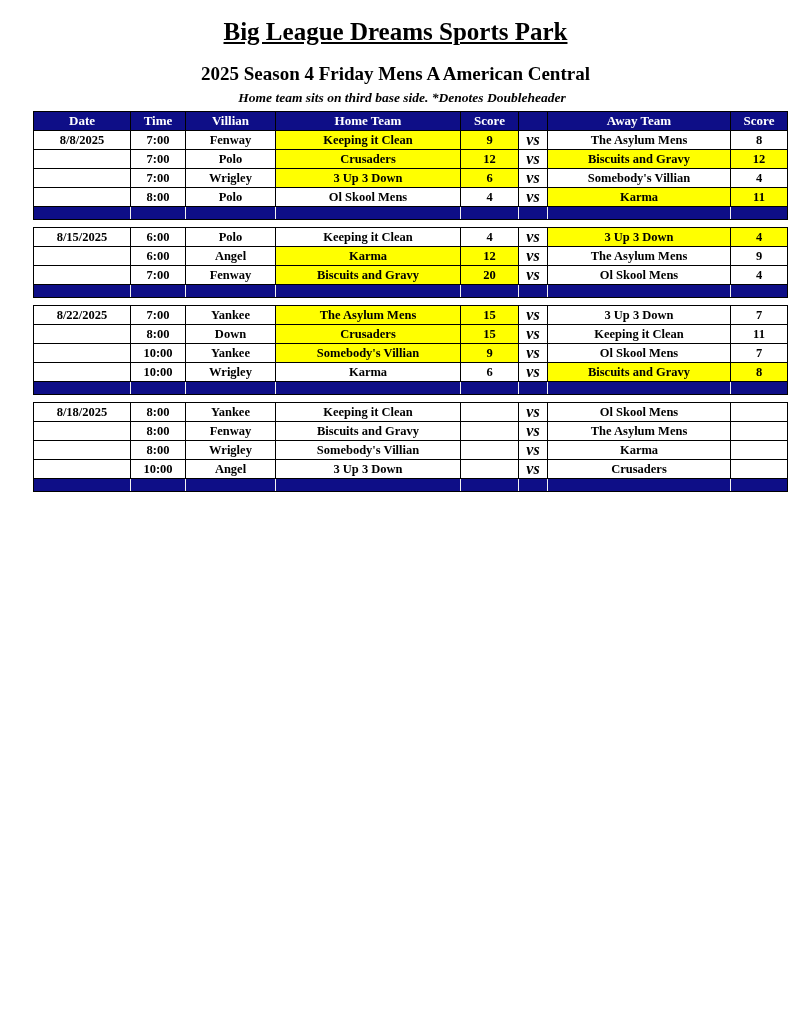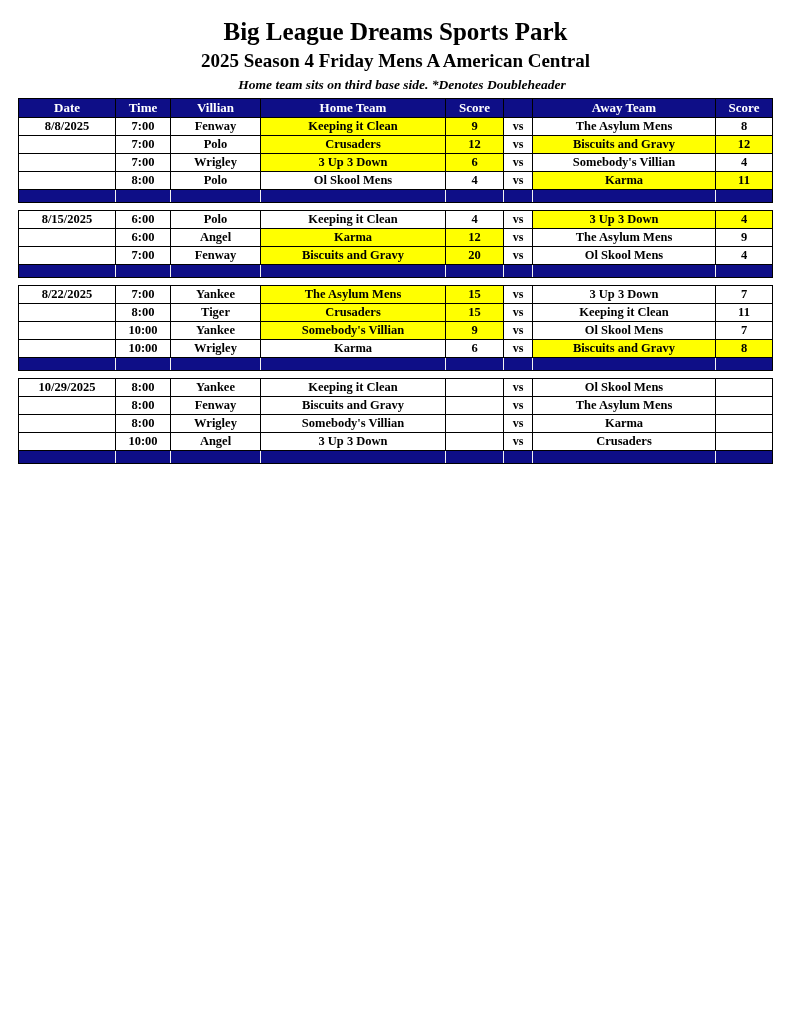--- a/index.html
+++ b/index.html
@@ -17,39 +17,41 @@
   }
   .titles {
     text-align: center;
     padding-top: 17px;
   }
   .title {
     font-size: 25px;
     font-weight: bold;
     line-height: 30px;
     color: #000000;
+    text-decoration: underline;
   }
   .subtitle {
     font-size: 19px;
     font-weight: bold;
     line-height: 27px;
     color: #000000;
+    margin-top: 13px;
   }
   .note {
     font-size: 13.5px;
     font-weight: bold;
     font-style: italic;
     line-height: 21px;
     color: #000000;
     margin-left: 13px;
   }
   table.schedule {
     border-collapse: collapse;
     table-layout: fixed;
-    margin-left: 18px;
+    margin-left: 33px;
     margin-top: 3px;
     width: 754px;
   }
   table.schedule th,
   table.schedule td {
     padding: 0;
     text-align: center;
     vertical-align: middle;
     overflow: hidden;
     white-space: nowrap;
@@ -67,21 +69,22 @@
     background: #ffffff;
     color: #000000;
     font-size: 12.5px;
     font-weight: bold;
     height: 17px;
   }
   table.schedule td.hl {
     background: var(--hl, #ffff00);
   }
   table.schedule td.vs {
-    font-size: 12px;
+    font-style: italic;
+    font-size: 16px;
   }
   table.schedule tr.sep td {
     background: var(--navy, #0e0e87);
     height: 12px;
     border-top: 1.5px solid var(--border, #000000);
     border-bottom: 1.5px solid var(--border, #000000);
     border-left: 1.5px solid #f2f2f2;
     border-right: 1.5px solid #f2f2f2;
   }
   table.schedule tr.sep td:first-child { border-left-color: var(--border, #000000); }
@@ -228,21 +231,21 @@
           <td>Yankee</td>
           <td class="hl">The Asylum Mens</td>
           <td class="hl">15</td>
           <td class="vs">vs</td>
           <td>3 Up 3 Down</td>
           <td>7</td>
         </tr>
         <tr>
           <td></td>
           <td>8:00</td>
-          <td>Tiger</td>
+          <td>Down</td>
           <td class="hl">Crusaders</td>
           <td class="hl">15</td>
           <td class="vs">vs</td>
           <td>Keeping it Clean</td>
           <td>11</td>
         </tr>
         <tr>
           <td></td>
           <td>10:00</td>
           <td>Yankee</td>
@@ -269,21 +272,21 @@
           <td></td>
           <td></td>
           <td></td>
           <td></td>
           <td></td>
         </tr>
         <tr class="gap">
           <td colspan="8"></td>
         </tr>
         <tr>
-          <td>10/29/2025</td>
+          <td>8/18/2025</td>
           <td>8:00</td>
           <td>Yankee</td>
           <td>Keeping it Clean</td>
           <td></td>
           <td class="vs">vs</td>
           <td>Ol Skool Mens</td>
           <td></td>
         </tr>
         <tr>
           <td></td>

